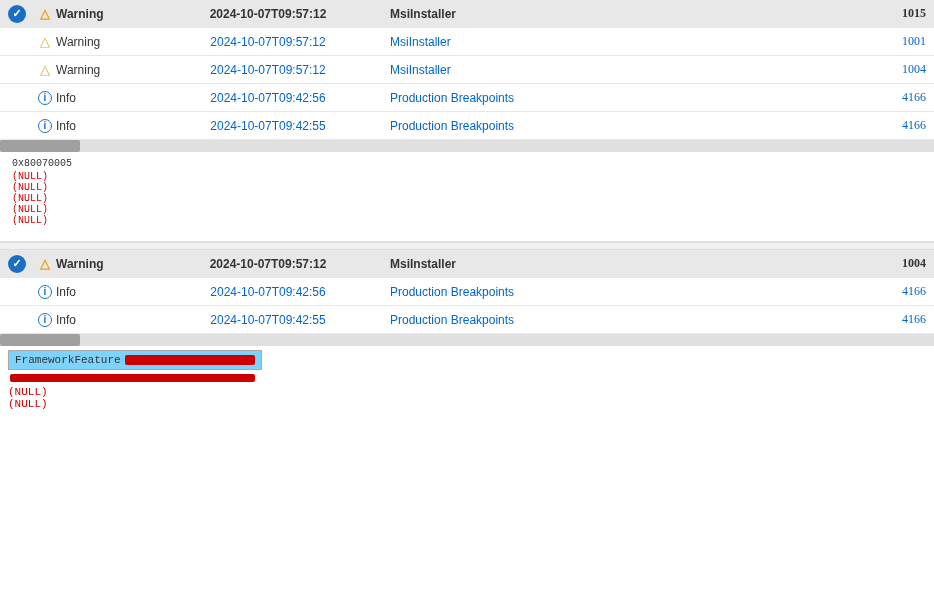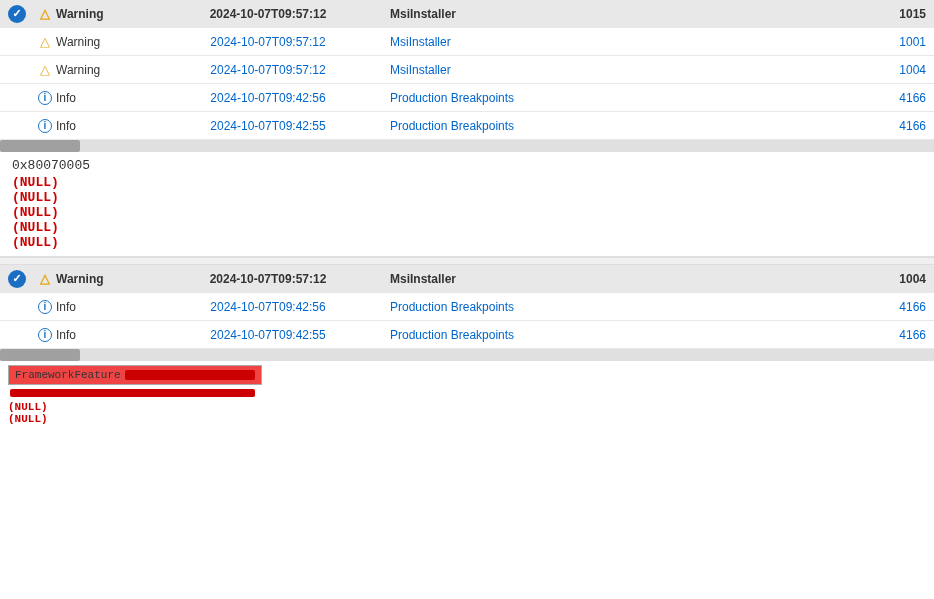--- a/index.html
+++ b/index.html
@@ -59,20 +59,21 @@
       flex: 1;
       color: #0066cc;
       padding-left: 12px;
     }
 
     .col-eventid {
       width: 80px;
       flex-shrink: 0;
       text-align: right;
       color: #0066cc;
+      font-family: Liberation Serif, serif;
     }
 
     .header-row .col-datetime,
     .header-row .col-source,
     .header-row .col-eventid {
       color: #333;
     }
 
     .warning-icon {
       display: inline-flex;
@@ -124,31 +125,30 @@
       border-radius: 2px;
       position: absolute;
     }
 
     .detail-panel {
       background: #fff;
       padding: 6px 12px;
       border-bottom: 1px solid #e0e0e0;
       min-height: 90px;
       font-family: 'Consolas', 'Courier New', monospace;
-      font-size: 13px;
+      font-size: 10px;
     }
 
     .detail-hex {
       color: #333;
       margin-bottom: 2px;
     }
 
     .detail-null {
       color: #cc0000;
-      font-weight: bold;
     }
 
     .section-divider {
       height: 8px;
       background: #f0f0f0;
       border-top: 1px solid #ddd;
       border-bottom: 1px solid #ddd;
     }
 
     .detail-panel2 {
@@ -174,21 +174,21 @@
 
     .framework-feature {
       color: #333;
       font-weight: normal;
     }
 
     .detail-panel2-header {
       display: flex;
       align-items: center;
       gap: 4px;
-      background: #ef4444;
+      background: #7dd3fc;
       padding: 3px 6px;
       border: 1px solid #aaa;
       width: fit-content;
       margin-bottom: 2px;
     }
   </style>
 </head>
 <body>
 
 <div>

